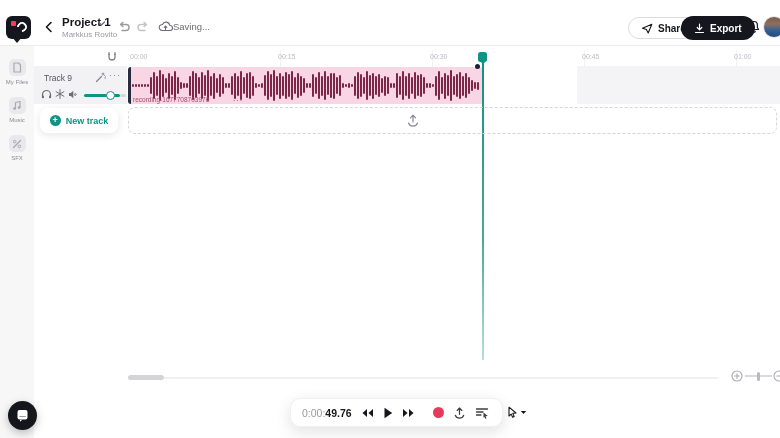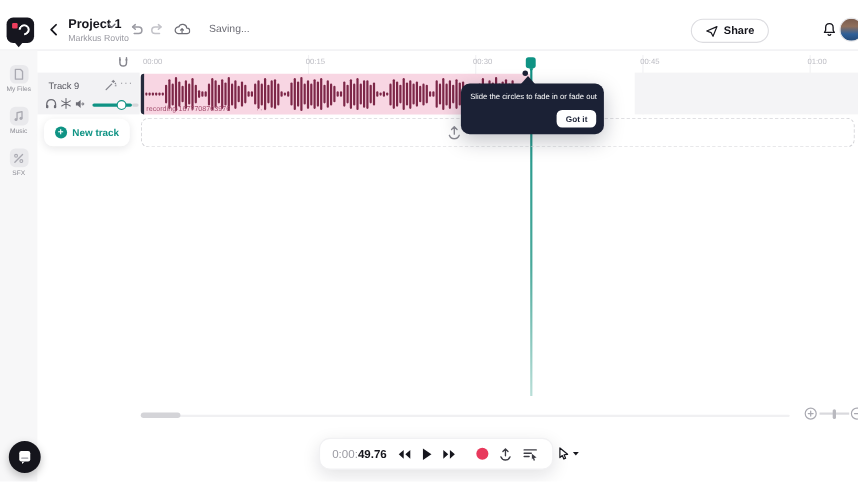--- a/index.html
+++ b/index.html
@@ -15,21 +15,21 @@
   .logo-dot{position:absolute;left:5px;top:5px;width:5px;height:5px;background:#ef3e5e;border-radius:1px;}
   .logo-d{position:absolute;right:4px;top:6px;width:10px;height:10px;border:2.5px solid #fff;border-radius:50%;border-left-color:transparent;transform:rotate(-45deg);}
   #back-btn{left:42px;top:20px;width:14px;height:14px;cursor:pointer;}
   #project-block{left:62px;top:16px;cursor:pointer;}
   #project-title{font-size:11.5px;font-weight:bold;color:#16161d;}
   #project-author{font-size:8px;color:#9a9aa2;margin-top:2px;}
   #title-caret{left:97px;top:20px;}
   .hdr-icon{cursor:pointer;}
   #undo-btn{left:118px;top:21px;}
   #redo-btn{left:136px;top:21px;}
-  #saving{left:158px;top:20px;display:flex;align-items:center;gap:17px;}
+  #saving{left:158px;top:20px;display:flex;align-items:center;gap:0;}
   #saving span{font-size:9.5px;color:#6d6d75;}
   #share-btn{left:628px;top:17px;height:22px;padding:0 12px;display:flex;align-items:center;gap:5px;background:#fff;border:1px solid #dcdce0;border-radius:12px;cursor:pointer;}
   #share-btn span{font-size:10px;font-weight:bold;color:#16161d;}
   #export-btn{left:681px;top:16px;height:24px;padding:0 13px;display:flex;align-items:center;gap:5px;background:#16161f;border-radius:13px;cursor:pointer;}
   #export-btn span{font-size:10px;font-weight:bold;color:#fff;}
   #bell-btn{left:747px;top:20px;cursor:pointer;}
   #avatar{left:763px;top:16px;width:22px;height:22px;border-radius:50%;cursor:pointer;background:linear-gradient(180deg,#7a5c4e 0%,#8f6f5c 35%,#2e5f98 70%,#244a78 100%);border:1px solid #e5e5e8;}
 
   
   #rail{left:0;top:46px;width:34px;height:392px;background:#f7f7f8;}
@@ -149,20 +149,27 @@
     <span>Saving...</span>
   </div>
 
   <div id="share-btn" class="abs">
     <svg width="12" height="11" viewBox="0 0 12 11">
         <path d="M1.5 5.2 L10.8 1.2 L7.2 10 L5.4 6.6 Z" fill="none" stroke="#16161d" stroke-width="1.1" stroke-linejoin="round"></path>
       </svg>
     <span>Share</span>
   </div>
 
+  <div id="export-btn" class="abs">
+    <svg width="11" height="11" viewBox="0 0 11 11">
+        <path d="M5.5 1 V6.5 M3.2 4.5 L5.5 6.8 L7.8 4.5" fill="none" stroke="#fff" stroke-width="1.2" stroke-linecap="round" stroke-linejoin="round"></path>
+        <path d="M1.5 9.5 H9.5" stroke="#fff" stroke-width="1.2" stroke-linecap="round"></path>
+      </svg>
+    <span>Export</span>
+  </div>
 
   <div id="bell-btn" class="abs">
     <svg width="14" height="14" viewBox="0 0 14 14">
         <path d="M7 1.5 c-2 0 -3.4 1.5 -3.4 3.6 V7.5 L2.5 9.5 H11.5 L10.4 7.5 V5.1 c0 -2.1 -1.4 -3.6 -3.4 -3.6 Z" fill="none" stroke="#16161d" stroke-width="1.2" stroke-linejoin="round"></path>
         <path d="M5.8 11.4 a1.3 1.3 0 0 0 2.4 0" fill="none" stroke="#16161d" stroke-width="1.2" stroke-linecap="round"></path>
       </svg>
   </div>
 
   <div id="avatar" class="abs"></div>
 
@@ -388,27 +395,20 @@
 
   <div id="dropzone" class="abs">
     <span id="dz-upload">
       <svg width="14" height="14" viewBox="0 0 14 14">
           <path d="M7 9 V2.5 M4.5 4.8 L7 2.2 L9.5 4.8" fill="none" stroke="#8a8a92" stroke-width="1.2" stroke-linecap="round" stroke-linejoin="round"></path>
           <path d="M2.5 10 a4.8 4.8 0 0 0 9 0" fill="none" stroke="#8a8a92" stroke-width="1.2" stroke-linecap="round"></path>
         </svg>
     </span>
   </div>
 
-  <div id="tooltip" class="abs">
-    <div id="tooltip-arrow"></div>
-    <div id="tooltip-text">Slide the circles to fade in or fade out</div>
-    <div id="gotit-btn">
-      <span>Got it</span>
-    </div>
-  </div>
 
   <div id="hscroll-track" class="abs"></div>
   <div id="hscroll-thumb" class="abs"></div>
 
   <div id="zoom-in-btn" class="abs">
     <svg width="12" height="12" viewBox="0 0 12 12">
         <circle cx="6" cy="6" r="5" fill="none" stroke="#a9a9b1" stroke-width="1.1"></circle>
         <path d="M6 3.8 V8.2 M3.8 6 H8.2" stroke="#a9a9b1" stroke-width="1.1" stroke-linecap="round"></path>
       </svg>
   </div>

